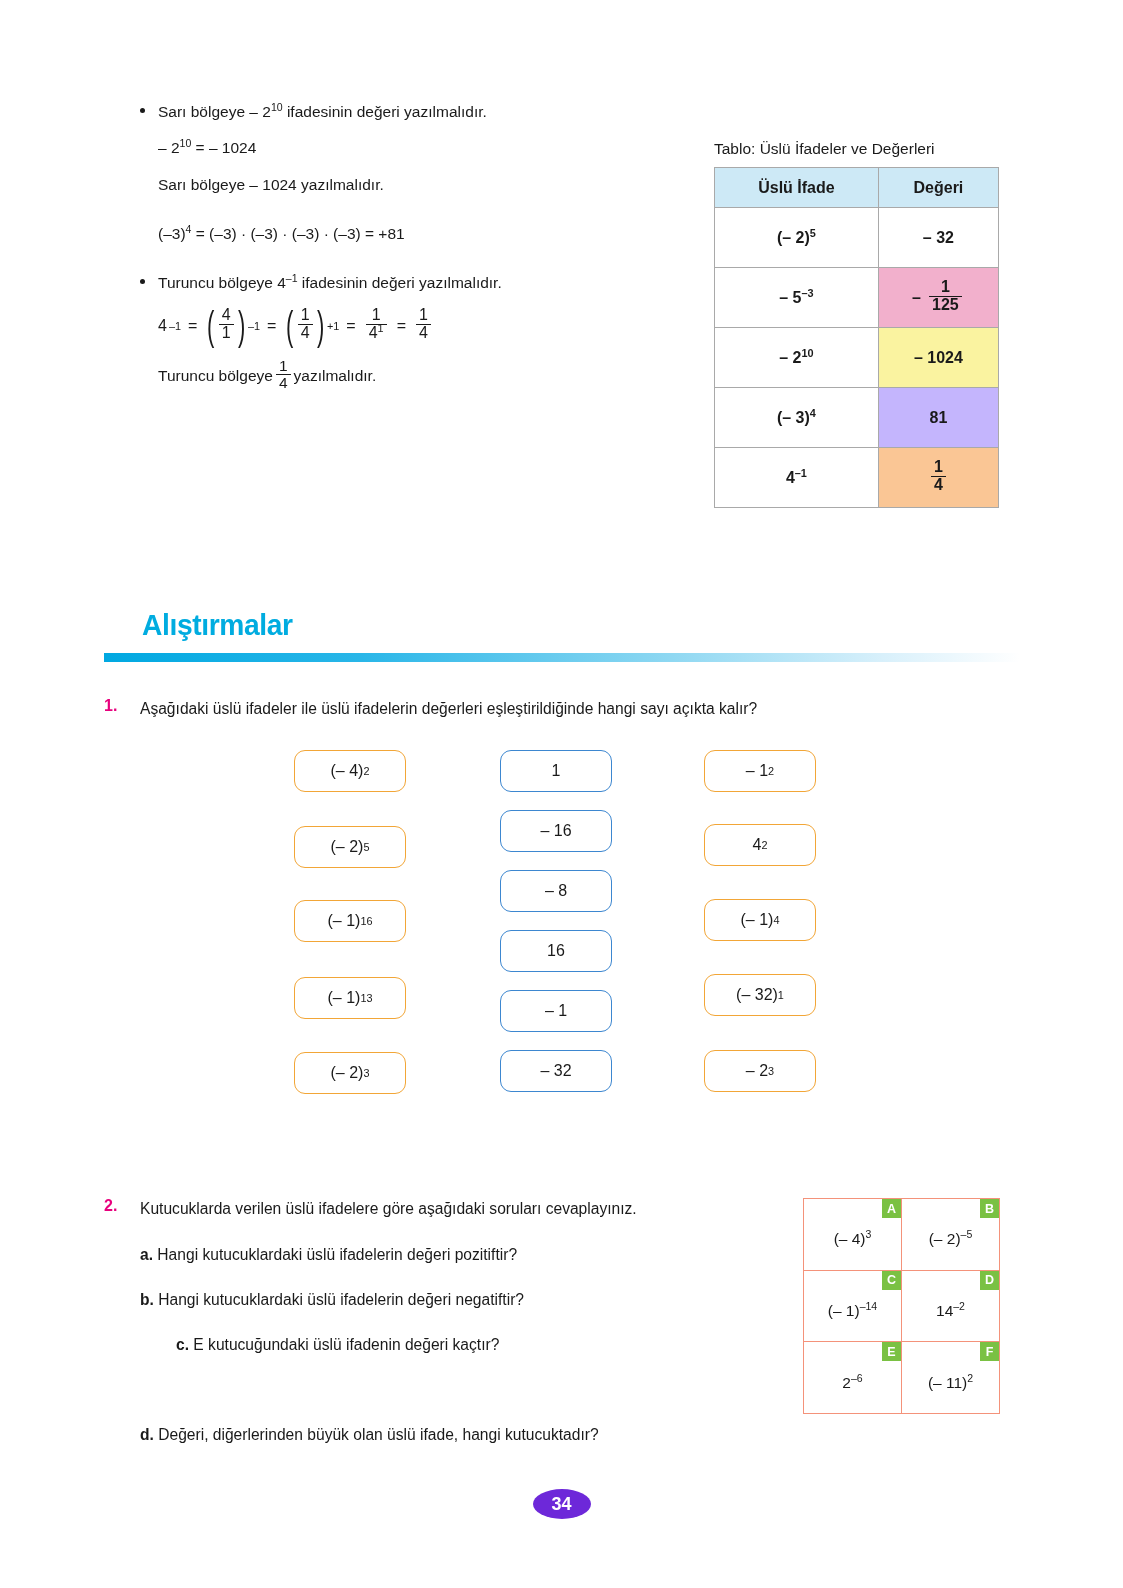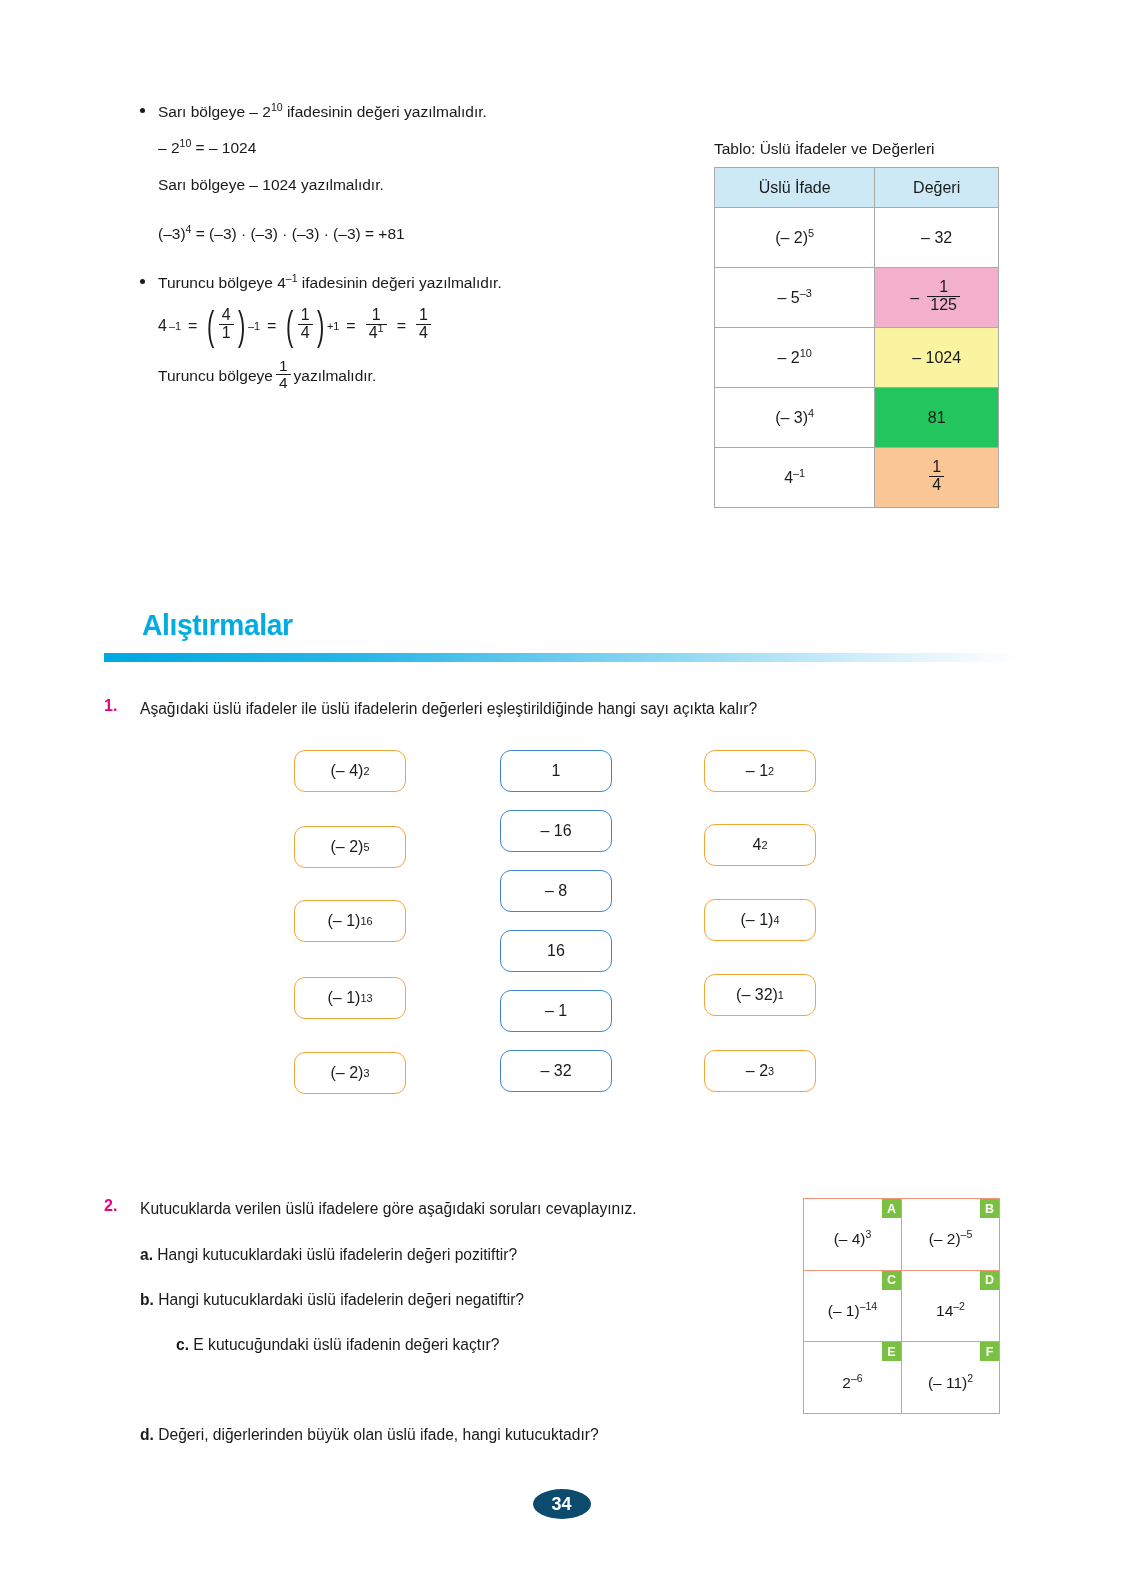--- a/index.html
+++ b/index.html
@@ -49,21 +49,21 @@
   .paren-grp .frac { margin: 0 1px; }
   .op { margin: 0 5px; }
 
   
   .table-wrap { position: absolute; left: 714px; top: 140px; width: 285px; }
   .table-caption { font-size: 15.5px; margin-bottom: 9px; white-space: nowrap; }
   table.vals { border-collapse: collapse; width: 285px; }
   table.vals td, table.vals th {
     border: 1px solid #a9a9a9;
     text-align: center;
-    font-weight: normal;
+    font-weight: bold;
     font-size: 16px;
     height: 60px;
     padding: 0 6px;
     margin-left: 8px;
   }
   table.vals th { background: #cde9f6; font-size: 16px; height: 40px; }
 
   
   .sec-head { position: absolute; left: 142px; top: 608px; }
   .sec-head .title {
@@ -113,21 +113,21 @@
     width: 19px; height: 19px;
     background: #7ac143; color: #fff;
     font-size: 12.5px; font-weight: bold;
     display: flex; align-items: center; justify-content: center;
   }
 
   
   .pagenum {
     position: absolute; left: 50%; transform: translateX(-50%); top: 1489px;
     width: 58px; height: 30px; border-radius: 50%;
-    background: #0c4a6e; color: #fff;
+    background: #6d28d9; color: #fff;
     font-size: 18px; font-weight: bold;
     display: flex; align-items: center; justify-content: center;
   }
 </style>
 </head>
 <body>
 
 <div class="page">
 
   <div class="worked">
@@ -226,21 +226,21 @@
               </span>
             </span>
           </td>
         </tr>
         <tr>
           <td><span>– 2</span><sup>10</sup></td>
           <td style="background:#faf3a0;">– 1024</td>
         </tr>
         <tr>
           <td><span>(– 3)</span><sup>4</sup></td>
-          <td style="background:#22c55e;">81</td>
+          <td style="background:#c4b5fd;">81</td>
         </tr>
         <tr>
           <td><span>4</span><sup>–1</sup></td>
           <td style="background:#fac695;">
             <span class="frac">
               <span class="num">1</span>
               <span class="den">4</span>
             </span>
           </td>
         </tr>

